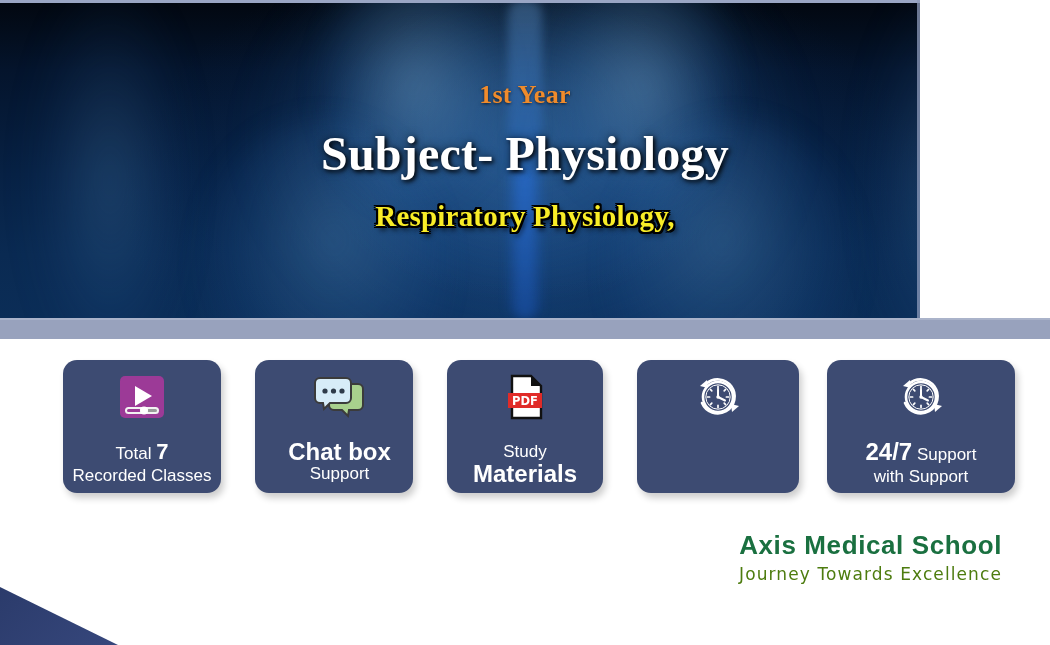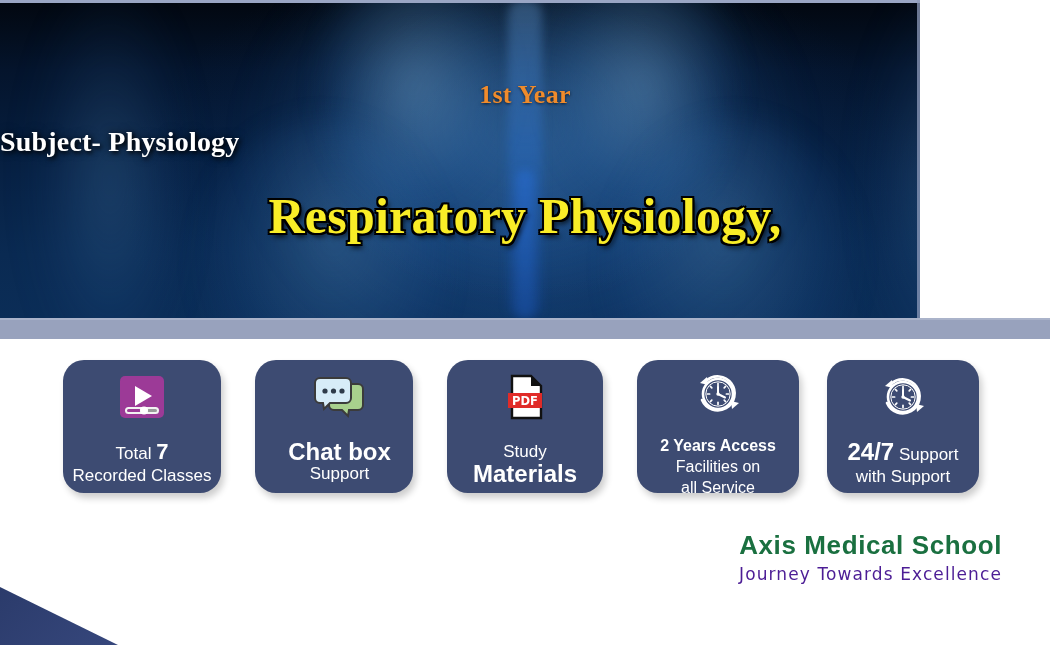--- a/index.html
+++ b/index.html
@@ -47,72 +47,72 @@
   }
 
   .hero-text{position:absolute;left:0;top:0;width:1050px;height:318px;}
   .year{
     position:absolute;left:0;top:80px;width:1050px;text-align:center;
     font-family:"Liberation Serif", serif;font-weight:bold;font-size:26px;
     color:#ef8b2c;letter-spacing:.3px;
     text-shadow:0 1px 3px rgba(0,0,0,.65);
   }
   .subject{
-    position:absolute;left:0;top:126px;width:1050px;
-    font-family:"Liberation Serif", serif;font-weight:bold;font-size:28px;
+    position:absolute;left:0;top:126px;width:1050px;text-align:center;
+    font-family:"Liberation Serif", serif;font-weight:bold;font-size:48px;
     color:#ffffff;letter-spacing:.2px;
     text-shadow:2px 2px 4px rgba(0,0,0,.9), 0 0 10px rgba(0,0,0,.6);
   }
   .topic{
     position:absolute;left:0;top:187px;width:1050px;text-align:center;
-    font-family:"Liberation Serif", serif;font-weight:bold;font-size:50px;
+    font-family:"Liberation Serif", serif;font-weight:bold;font-size:29px;
     line-height:58px;color:#f9ed27;letter-spacing:.2px;
     text-shadow:
       -2px -2px 0 #000, 2px -2px 0 #000, -2px 2px 0 #000, 2px 2px 0 #000,
       0 -2px 0 #000, 0 2px 0 #000, -2px 0 0 #000, 2px 0 0 #000,
       3px 4px 5px rgba(0,0,0,.75);
   }
 
   
   .divider{position:absolute;left:0;top:318px;width:1050px;height:21px;background:#98a2bd;}
   .divider-hi{position:absolute;left:0;top:318px;width:1050px;height:2px;background:#aab3ca;}
 
   
   .cards{position:absolute;left:0;top:360px;width:1050px;height:140px;}
   .card{
     position:absolute;top:0;height:133px;
-    background:#3d4b72;border-radius:21px;
+    background:#3d4b72;border-radius:14px;
     box-shadow:3px 5px 7px rgba(0,0,0,.20);
     display:flex;flex-direction:column;align-items:center;
     padding-top:11px;box-sizing:border-box;
   }
   .c1{left:63px;width:158px;}
   .c2{left:255px;width:158px;padding-left:11px;}
   .c3{left:447px;width:156px;}
   .c4{left:637px;width:162px;}
-  .c5{left:827px;width:152px;}
+  .c5{left:827px;width:188px;}
 
   .icon-wrap{height:52px;display:flex;align-items:center;justify-content:center;}
   .card-text{
     margin-top:18px;text-align:center;color:#ffffff;
     font-size:17px;line-height:22px;font-weight:400;
   }
   .t-big{font-size:22px;font-weight:bold;}
   .t-xl{font-size:24px;font-weight:bold;}
   .t-sm{font-size:16px;line-height:21px;}
   .t-bold15{font-size:16px;font-weight:bold;}
 
   
   .logo{position:absolute;right:48px;top:530px;text-align:right;}
   .logo-name{
     font-size:26px;font-weight:bold;color:#1a7040;letter-spacing:.6px;
     font-family:Liberation Sans, sans-serif;
   }
   .logo-tag{
-    margin-top:3px;font-size:17px;color:#4c1d95;letter-spacing:1.1px;
+    margin-top:3px;font-size:17px;color:#4d7c0f;letter-spacing:1.1px;
     font-family:"DejaVu Sans", sans-serif;
   }
 
   
   .corner{
     position:absolute;left:0;bottom:0;width:118px;height:58px;
     background:linear-gradient(135deg,#2b3b6b 0%,#36477c 100%);
     clip-path:polygon(0 0, 100% 100%, 0 100%);
   }
 </style>
@@ -214,25 +214,20 @@
             <line x1="31.6" y1="15.4" x2="30.2" y2="16.8"></line>
             <line x1="17.8" y1="29.2" x2="16.4" y2="30.6"></line>
             <line x1="31.6" y1="30.6" x2="30.2" y2="29.2"></line>
             <line x1="17.8" y1="16.8" x2="16.4" y2="15.4"></line>
           </g>
           <line x1="24" y1="23" x2="24" y2="15.5" stroke="#ffffff" stroke-width="2" stroke-linecap="round"></line>
           <line x1="24" y1="23" x2="31" y2="26.5" stroke="#ffffff" stroke-width="2" stroke-linecap="round"></line>
           <circle cx="24" cy="23" r="1.7" fill="#ffffff"></circle>
         </svg>
       </div>
-      <div class="card-text t-sm">
-        <div class="t-bold15">2 Years Access</div>
-        <div>Facilities on</div>
-        <div>all Service</div>
-      </div>
     </div>
 
     <div class="card c5">
       <div class="icon-wrap">
         <svg width="48" height="46" viewBox="0 0 48 46">
           <path d="M8 29 a17 17 0 1 0 4 -19" fill="none" stroke="#ffffff" stroke-width="2.6" stroke-linecap="round"></path>
           <polygon points="13,6 14,14 6,12" fill="#ffffff"></polygon>
           <polygon points="38,38 37,30 45,32" fill="#ffffff"></polygon>
           <circle cx="24" cy="23" r="15" fill="none" stroke="#ffffff" stroke-width="2.6"></circle>
           <circle cx="24" cy="23" r="12.2" fill="none" stroke="#ffffff" stroke-width="1"></circle>

